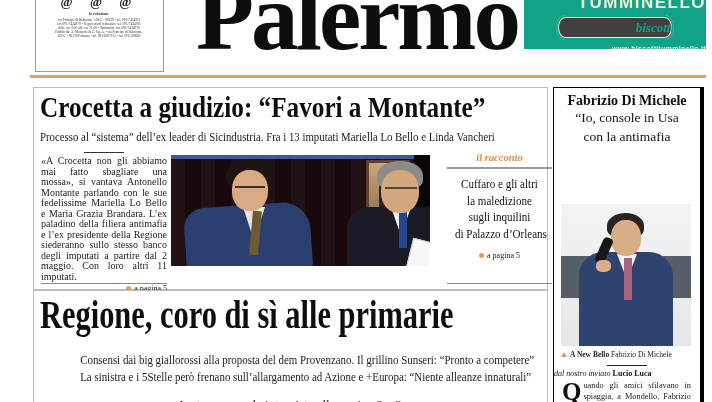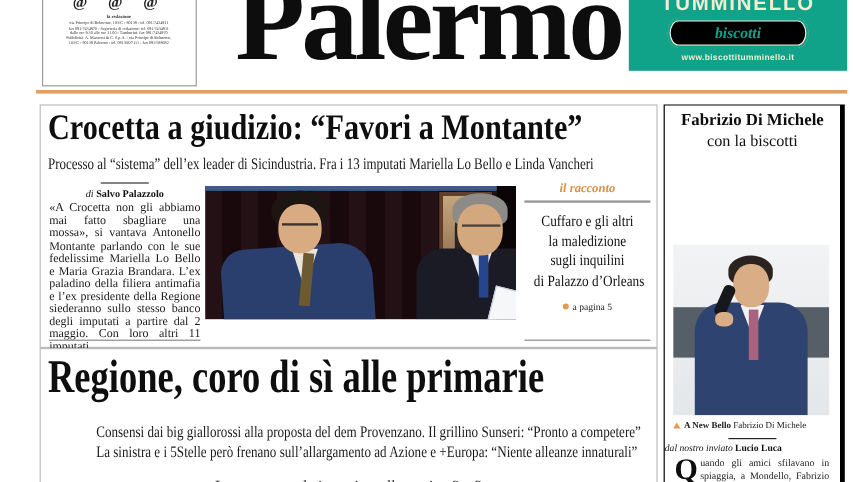--- a/index.html
+++ b/index.html
@@ -9,23 +9,23 @@
 
   
   .red-box{left:35px;top:-12px;width:127px;height:82px;border:1px solid #9a9a9a;text-align:center;overflow:hidden;background:#fff;}
   .red-symbols{margin-top:5px;font-weight:bold;font-size:13px;letter-spacing:7px;color:#222;}
   .red-inner{width:230px;transform:scale(.55);transform-origin:top center;margin-left:-52px;margin-top:2px;color:#333;}
   .red-heading{font-weight:bold;font-size:7px;margin-bottom:2px;}
   .red-line{font-size:6.3px;line-height:7.6px;}
   .mast-title{left:163px;top:-30px;width:388px;text-align:center;font-weight:bold;font-size:95px;line-height:95px;letter-spacing:-3px;color:#0d0d0d;}
 
   
-  .ad{left:524px;top:0;width:182px;height:59px;background:#11a389;text-align:center;overflow:hidden;font-family:"Liberation Sans",sans-serif;}
+  .ad{left:524px;top:0;width:182px;height:49px;background:#11a389;text-align:right;overflow:hidden;font-family:"Liberation Sans",sans-serif;}
   .ad-brand{margin-top:-7px;font-weight:bold;font-size:17px;letter-spacing:1.5px;color:#f2ecd4;}
-  .ad-badge{margin:2px auto 0;width:118px;height:25px;background:#000000;border-radius:12px/16px;box-shadow:0 0 0 2px #11a389 inset, 0 0 0 3px #f2ecd4 inset;}
+  .ad-badge{margin:2px auto 0;width:118px;height:25px;background:#404040;border-radius:12px/16px;box-shadow:0 0 0 2px #11a389 inset, 0 0 0 3px #f2ecd4 inset;}
   .ad-script{font-family:"Liberation Serif",serif;font-style:italic;font-weight:bold;font-size:13px;line-height:25px;color:#11a389;}
   .ad-url{margin-top:5px;font-weight:bold;font-size:7px;color:#f2ecd4;letter-spacing:.3px;}
 
   .orange-line{left:30px;top:75px;width:676px;height:3px;background:#e5a05e;}
 
   
   .box1{left:33px;top:87px;width:513px;height:201px;border:1px solid #bcbcbc;background:#fff;}
   .box2{left:33px;top:290px;width:513px;height:112px;border:1px solid #bcbcbc;background:#fff;overflow:hidden;}
   .h1{left:6px;top:1px;font-weight:bold;font-size:30px;line-height:36px;white-space:nowrap;transform:scaleX(.84);transform-origin:left top;color:#0e0e0e;}
   .sub1{left:6px;top:41px;font-size:13.5px;white-space:nowrap;transform:scaleX(.8);transform-origin:left top;color:#1a1a1a;}
@@ -33,21 +33,21 @@
   .sub2{width:100%;text-align:center;font-size:13.3px;white-space:nowrap;transform:scaleX(.82);transform-origin:center top;color:#1a1a1a;}
   .partial{width:100%;top:106px;text-align:center;font-size:13px;white-space:nowrap;color:#222;}
 
   
   .colA{left:7px;top:64px;width:126px;height:132px;}
   .colA-rule{width:40px;margin:0 auto 3px;border-top:1.5px solid #333;}
   .colA-byline{text-align:center;font-size:8.5px;}
   .colA-body{margin-top:3px;font-size:10px;line-height:10.5px;text-align:justify;color:#1c1c1c;}
   .pageref{margin-top:2px;text-align:right;font-size:8px;color:#222;}
   .rule-b{position:absolute;left:0;right:0;bottom:0;border-top:1px solid #8a8a8a;}
-  .colB{left:403px;top:64px;width:105px;height:132px;text-align:center;}
+  .colB{left:413px;top:64px;width:105px;height:132px;text-align:center;}
   .label-orange{color:#dd8f45;font-weight:bold;font-style:italic;font-size:10.5px;}
   .colB-rule{border-top:2px solid #9a9a9a;margin:4px 0 7px;}
   .colB-line{font-size:13px;line-height:16.5px;white-space:nowrap;transform:scaleX(.85);transform-origin:center top;color:#111;}
   .colB .pageref{text-align:center;margin-top:9px;}
 
   
   .cap{font-size:7.5px;color:#222;}
   .cap b{font-weight:bold;}
   .sq{display:inline-block;width:4px;height:4px;background:#e59a50;margin-right:3px;vertical-align:1px;}
   .dot{display:inline-block;width:5px;height:5px;border-radius:50%;background:#e59a50;margin-right:3px;vertical-align:0;}
@@ -124,24 +124,20 @@
   </div>
 
   <div class="abs orange-line"></div>
 
   <div class="abs box1">
     <div class="abs h1">Crocetta a giudizio: “Favori a Montante”</div>
     <div class="abs sub1">Processo al “sistema” dell’ex leader di Sicindustria. Fra i 13 imputati Mariella Lo Bello e Linda Vancheri</div>
 
     <div class="abs colA">
       <div class="colA-rule"></div>
-      <div class="colA-byline">
-        <i>di</i>
-        <b>Salvo Palazzolo</b>
-      </div>
       <div class="colA-body">«A Crocetta non gli abbiamo mai fatto sbagliare una mossa», si vantava Antonello Montante parlando con le sue fedelissime Mariella Lo Bello e Maria Grazia Brandara. L’ex paladino della filiera antimafia e l’ex presidente della Regione siederanno sullo stesso banco degli imputati a partire dal 2 maggio. Con loro altri 11 imputati.</div>
       <div class="pageref">
         <span class="dot"></span><span>a pagina 5</span>
       </div>
       <div class="rule-b"></div>
     </div>
 
     <div class="abs photo1">
       <div class="p1-top"></div>
       <div class="p1-frame">
@@ -179,21 +175,22 @@
 
   <div class="abs box2">
     <div class="abs h2">Regione, coro di sì alle primarie</div>
     <div class="abs sub2" style="top:61px;">Consensi dai big giallorossi alla proposta del dem Provenzano. Il grillino Sunseri: “Pronto a competere”</div>
     <div class="abs sub2" style="top:78px;">La sinistra e i 5Stelle però frenano sull’allargamento ad Azione e +Europa: “Niente alleanze innaturali”</div>
     <div class="abs partial">I retroscena e le interviste alle pagine 2 e 3</div>
   </div>
 
   <div class="abs sidebar">
     <div class="sb-name">Fabrizio Di Michele</div>
-    <div class="sb-quote">con la biscotti</div>
+    <div class="sb-quote">“Io, console in Usa</div>
+    <div class="sb-quote">con la antimafia</div>
 
     <div class="photo2">
       <div class="p2-band"></div>
       <div class="p2-suit"></div>
       <div class="p2-shirt"></div>
       <div class="p2-tie"></div>
       <div class="p2-hair"></div>
       <div class="p2-face"></div>
       <div class="p2-mic"></div>
       <div class="p2-hand"></div>

